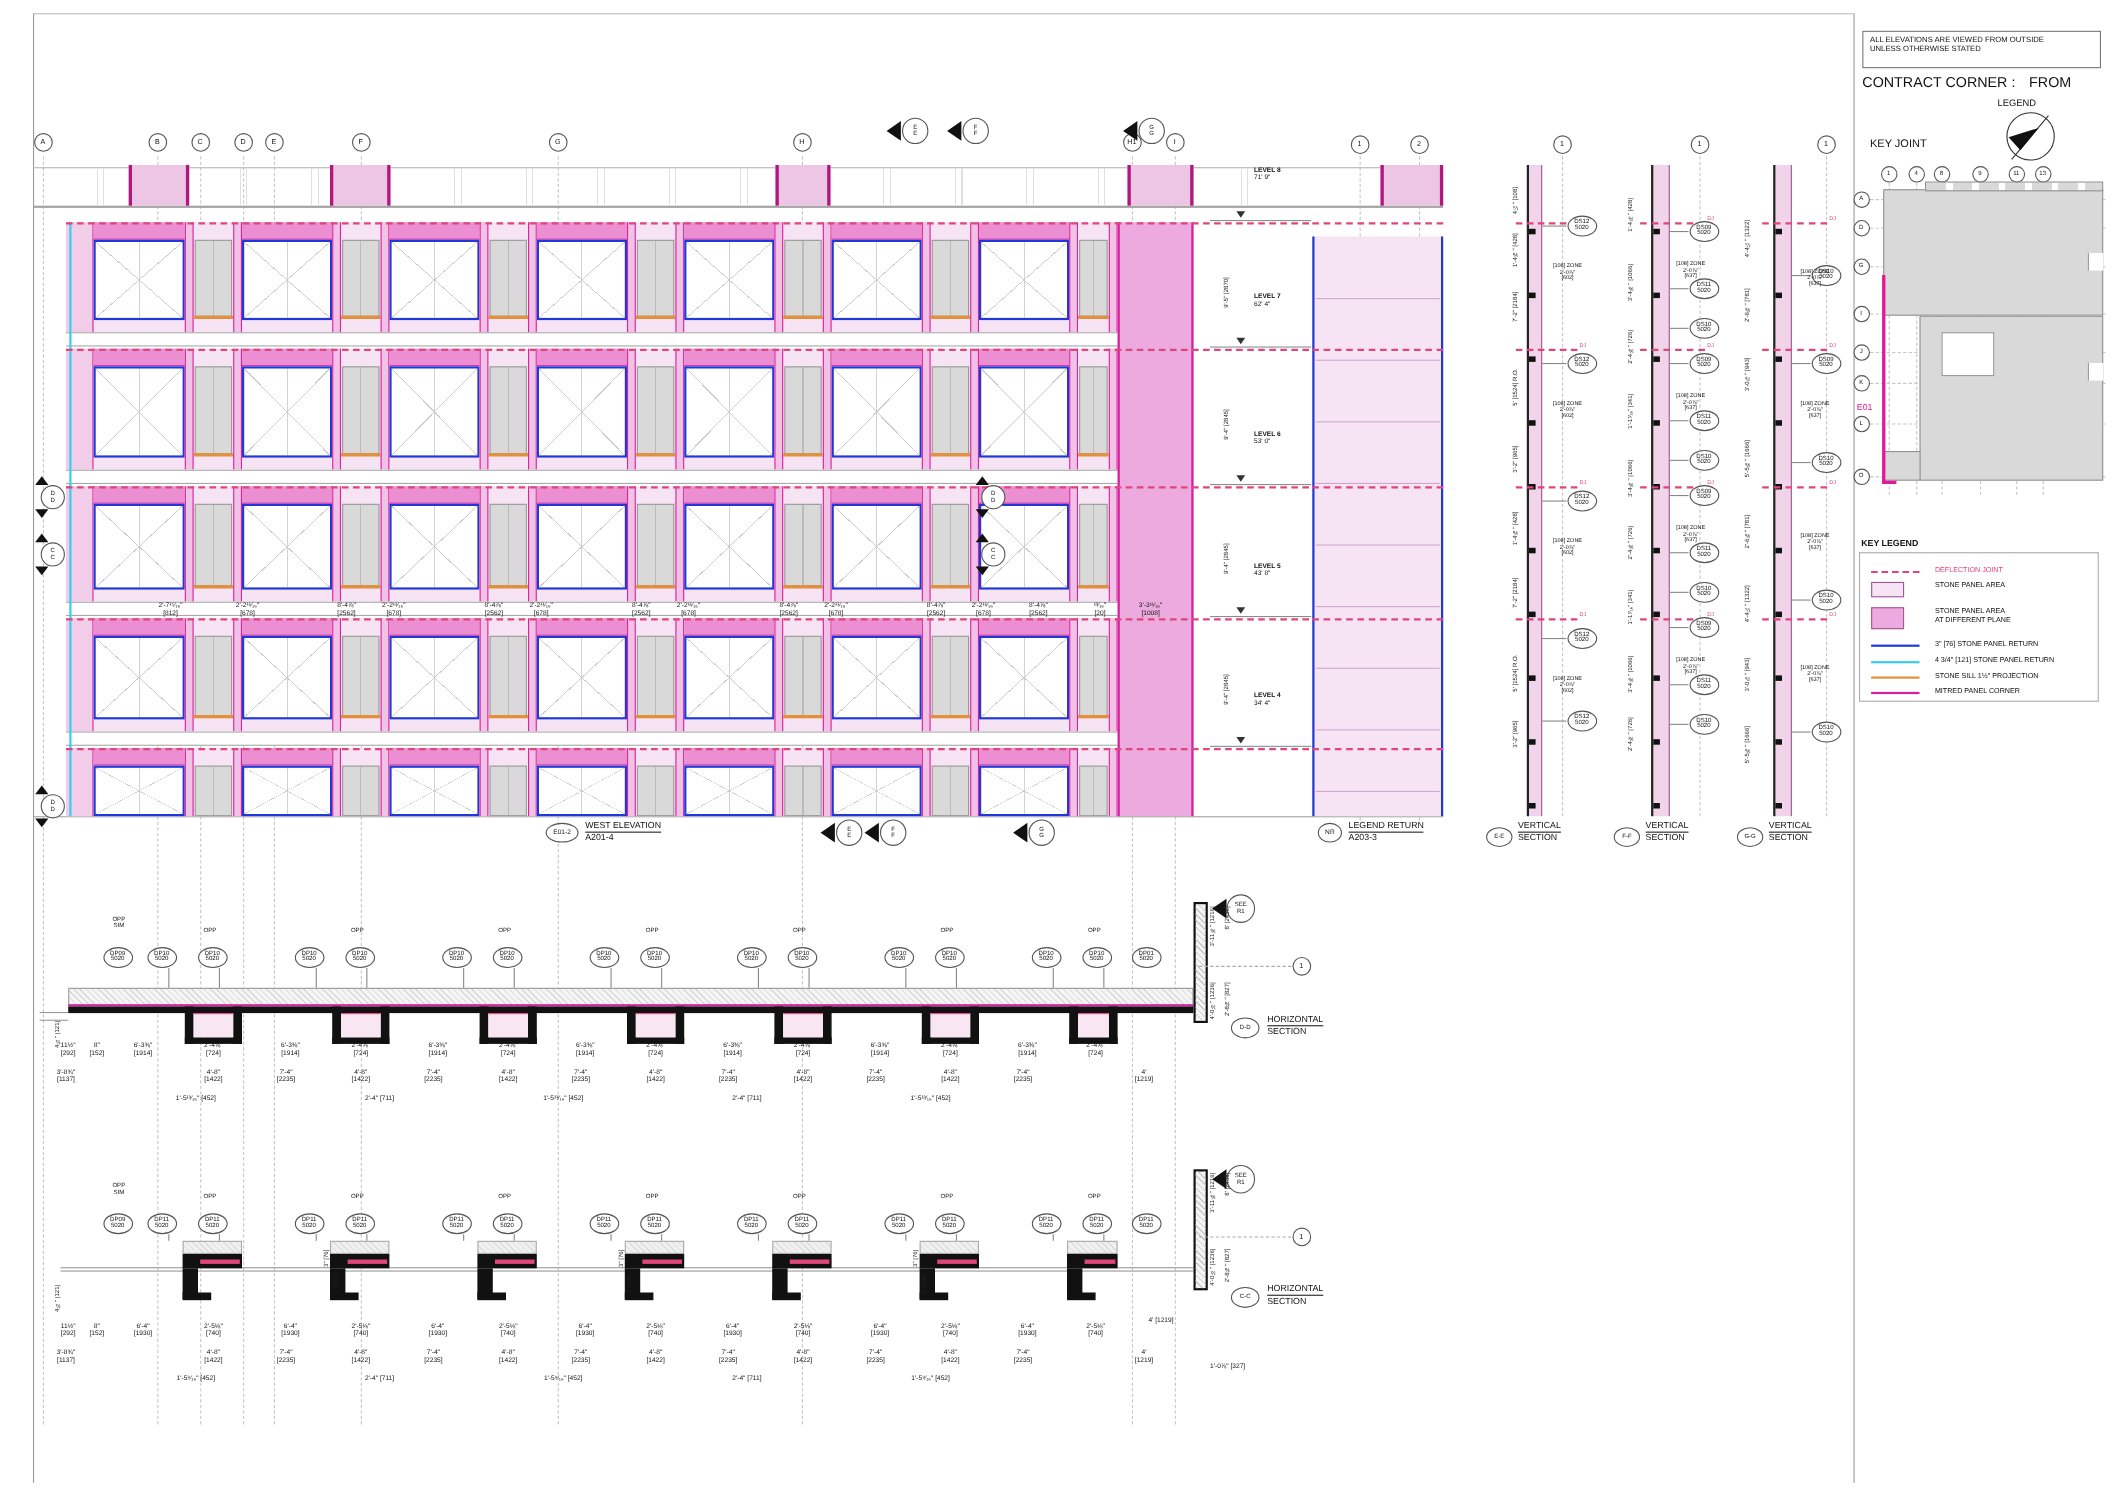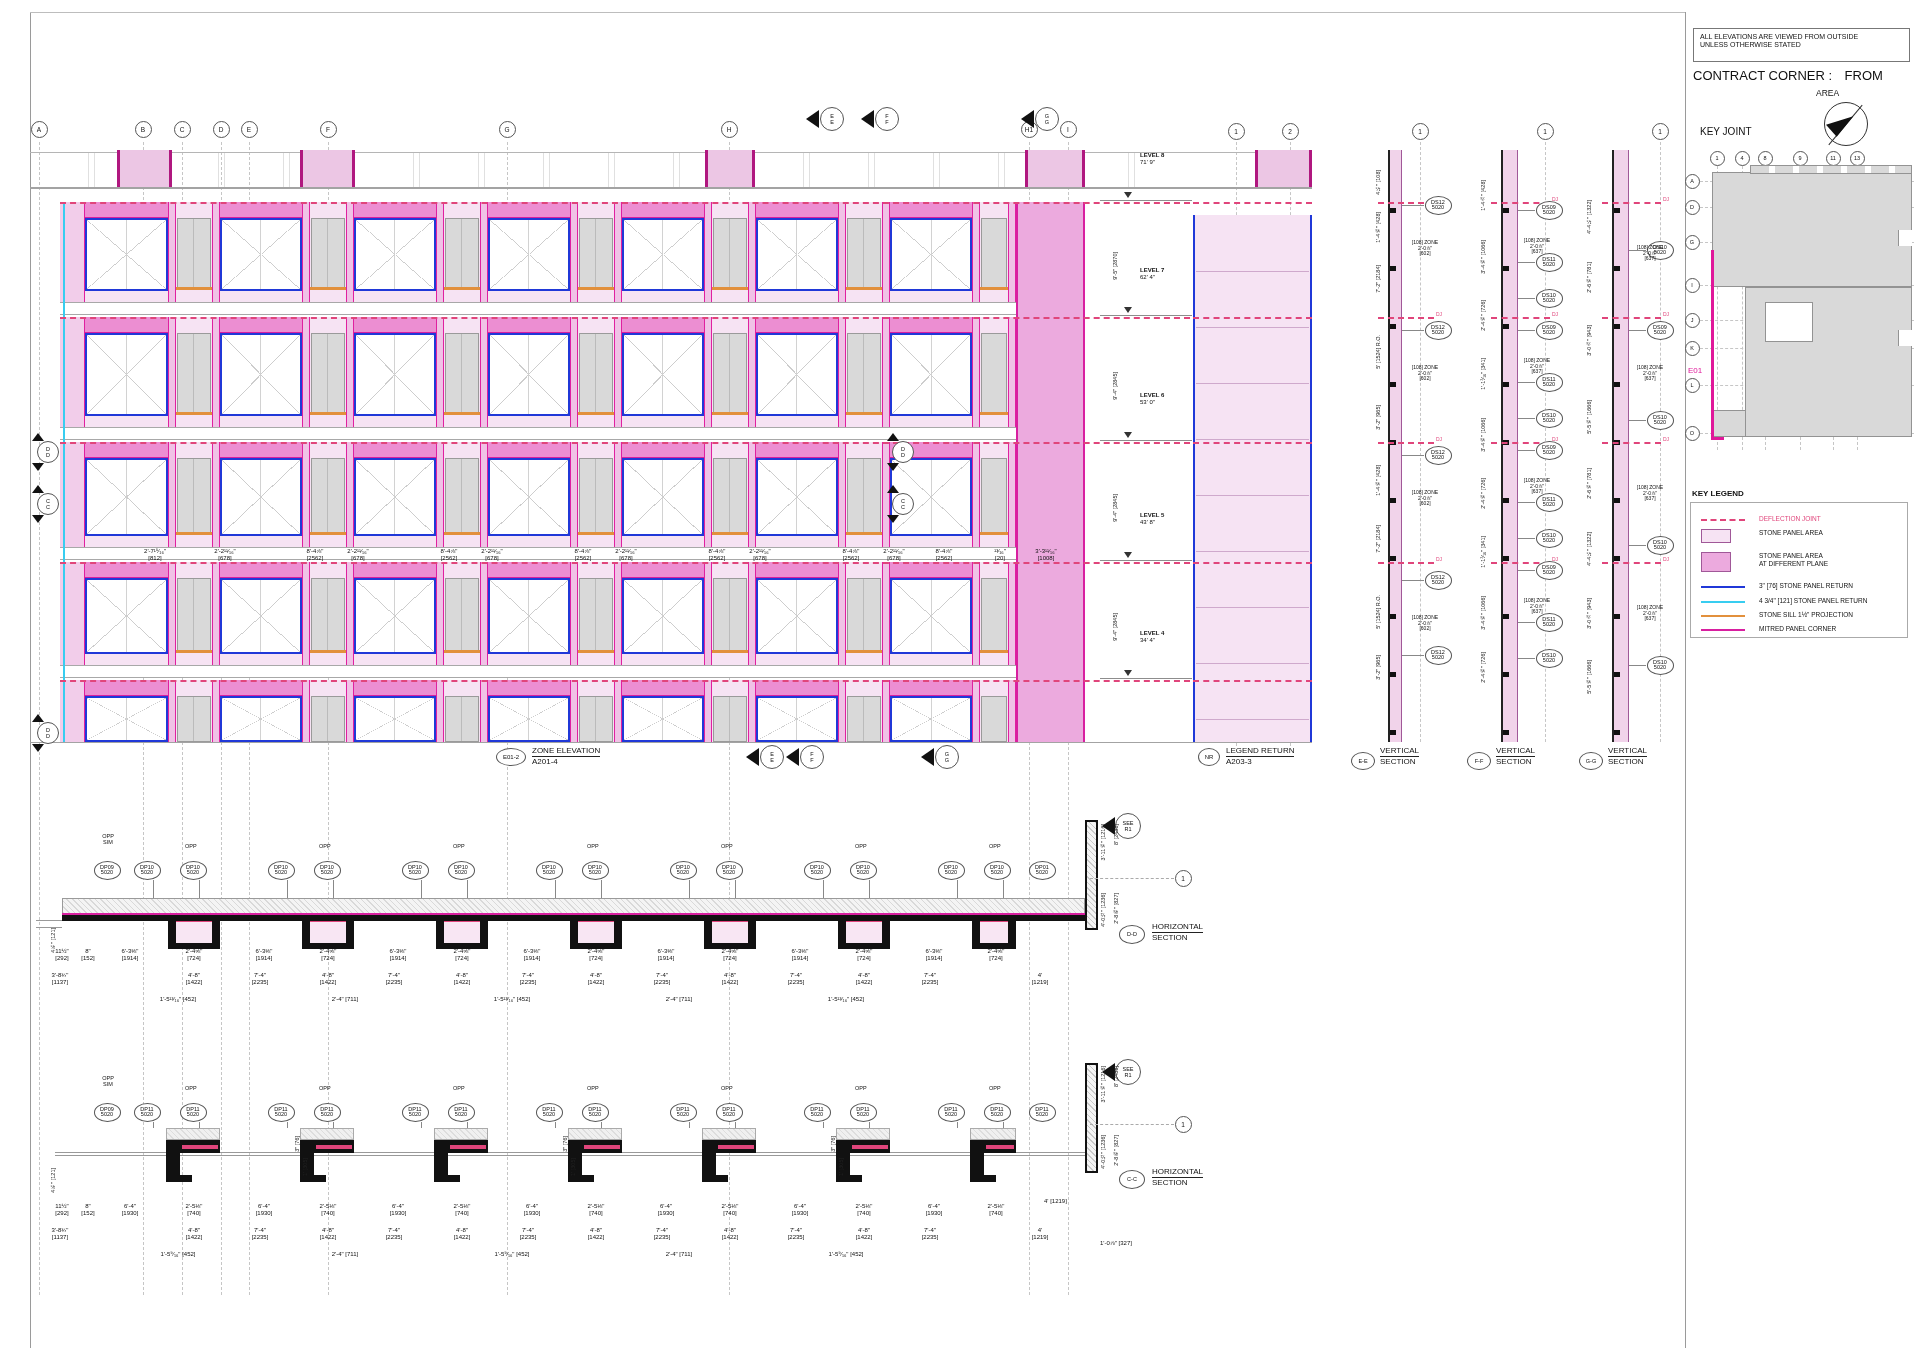--- a/index.html
+++ b/index.html
@@ -1148,21 +1148,21 @@
     </div>
 
   <div class="abs" style="left:1693px;top:28px;width:217px;height:34px;border:1px solid #777;padding:4px 6px;">
     <div class="t7">ALL ELEVATIONS ARE VIEWED FROM OUTSIDE</div>
     <div class="t7">UNLESS OTHERWISE STATED</div>
   </div>
   <div class="abs" style="left:1693px;top:66px;width:220px;">
     <span style="font-size:13px;">CONTRACT CORNER :</span>
     <span style="font-size:13px;margin-left:8px;">FROM</span>
   </div>
-  <div class="abs t8" style="left:1816px;top:88px;">AREA</div>
+  <div class="abs t8" style="left:1816px;top:88px;">LEGEND</div>
   <div class="abs" style="left:1824px;top:102px;width:44px;height:44px;border:1px solid #333;border-radius:50%;">
     <div class="abs" style="left:20px;top:-4px;width:1px;height:52px;background:#333;transform:rotate(40deg);"></div>
     <div class="abs" style="left:8px;top:6px;width:0;height:0;border-left:12px solid transparent;border-right:4px solid transparent;border-bottom:26px solid #111;transform:rotate(48deg);"></div>
   </div>
   <div class="abs" style="left:1700px;top:126px;font-size:10px;">KEY JOINT</div>
 
   <div id="keyplan" class="abs" style="left:0;top:0;width:1920px;height:1358px;">
     <div class="abs" style="left:1712px;top:172px;width:200px;height:115px;background:#d9d9d9;border:1px solid #939393;"></div>
     <div class="abs" style="left:1750px;top:165px;width:162px;height:9px;border:1px solid #939393;background:repeating-linear-gradient(90deg,#d9d9d9 0 18px,#fff 18px 24px);"></div>
     <div class="abs" style="left:1745px;top:287px;width:167px;height:150px;background:#d9d9d9;border:1px solid #939393;"></div>
@@ -1205,21 +1205,21 @@
       <div class="abs" style="left: 10px; top: 122px; width: 200px;">
         <div class="abs legend-line" style="width: 44px; top: 4px; background: rgb(216, 31, 160);"></div>
         <div class="abs" style="left: 58px; top: 0px; font-size: 6.5px; line-height: 8px; white-space: pre-line; color: rgb(17, 17, 17);">MITRED PANEL CORNER</div>
       </div>
     </div>
 
   <div class="abs" style="left:496px;top:746px;width:160px;height:30px;">
     <div class="bub abs" style="left:0;top:2px;width:30px;height:18px;border-radius:50%;font-size:6px;">
         <span>E01-2</span>
       </div>
-    <div class="abs sechead" style="left:36px;top:0;"><span class="l1">ZONE ELEVATION</span><br><span>A201-4</span></div>
+    <div class="abs sechead" style="left:36px;top:0;"><span class="l1">WEST ELEVATION</span><br><span>A201-4</span></div>
   </div>
 
   <div class="abs" style="left:1198px;top:746px;width:130px;height:30px;">
     <div class="bub abs" style="left:0;top:2px;width:22px;height:18px;font-size:6px;">
         <span>NR</span>
       </div>
     <div class="abs sechead" style="left:28px;top:0;"><span class="l1">LEGEND RETURN</span><br><span>A203-3</span></div>
   </div>
 </div>
 

